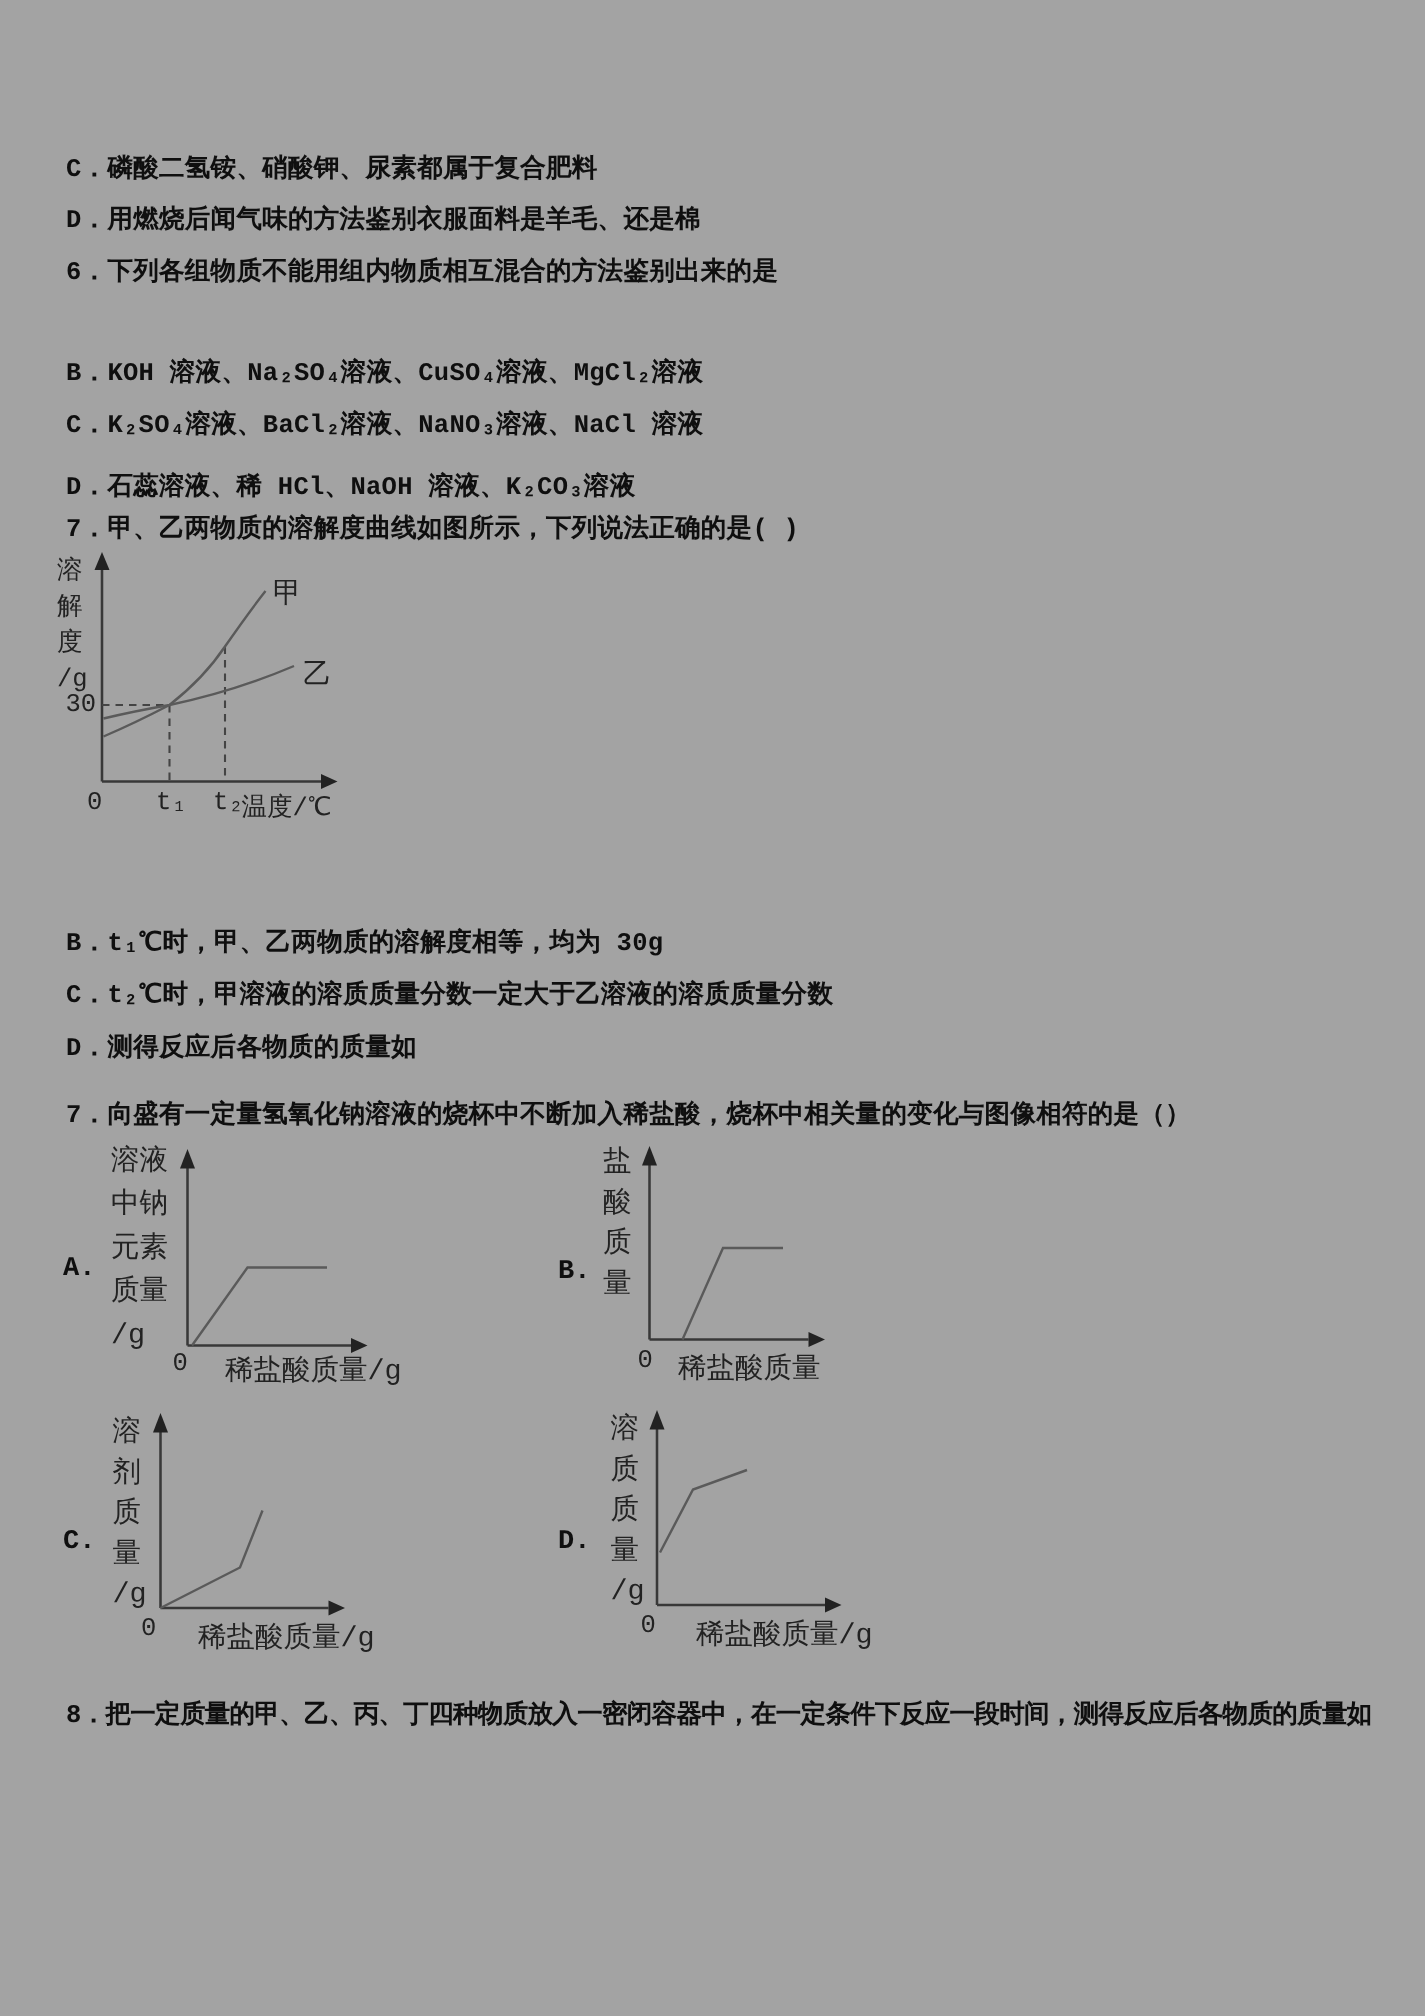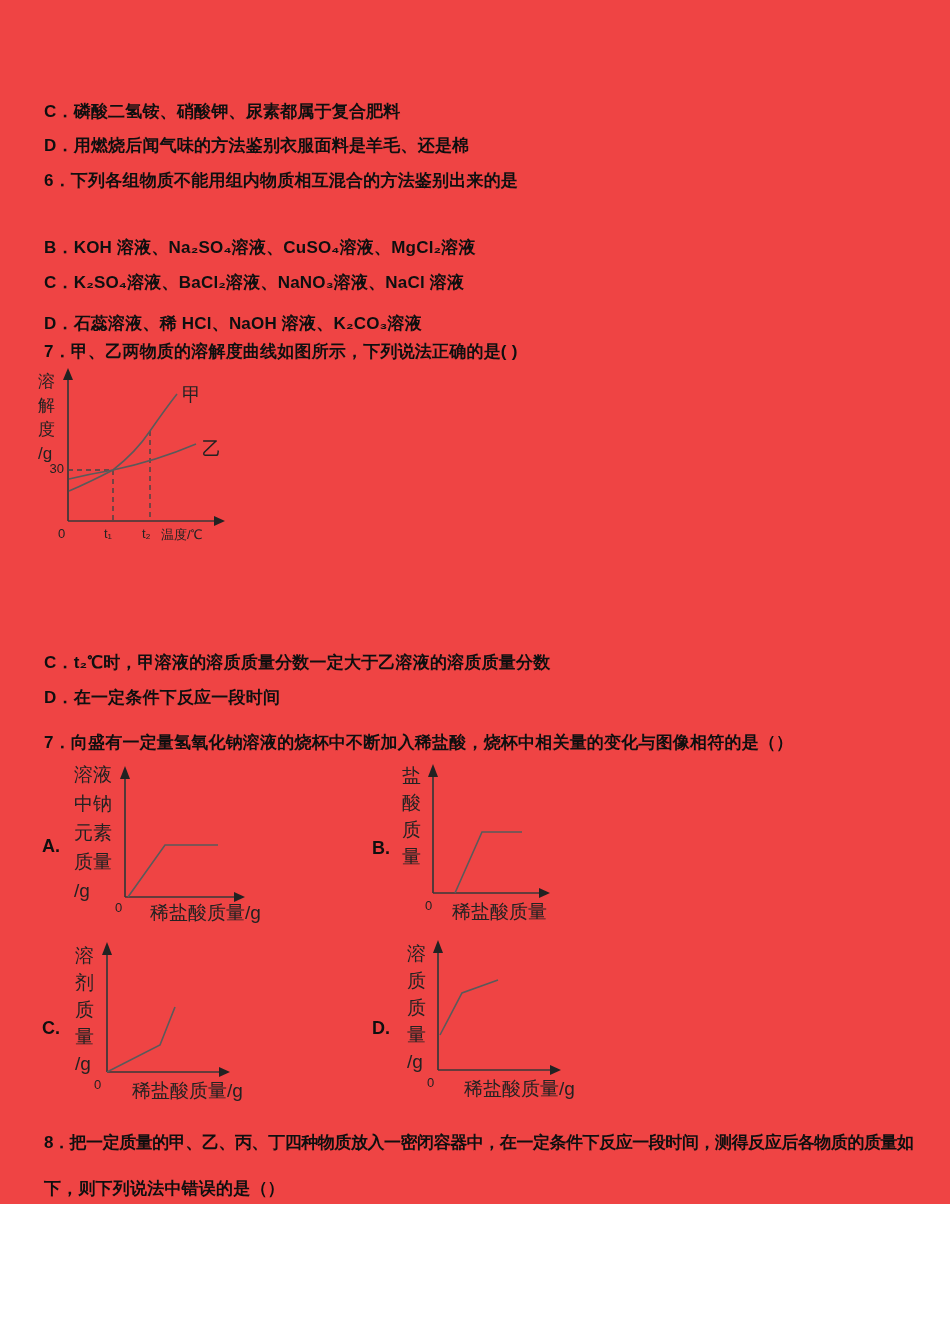--- a/index.html
+++ b/index.html
@@ -1,21 +1,21 @@
 <!DOCTYPE html>
 <html><head>
 <meta charset="utf-8">
 <style>
   html,body{margin:0;padding:0;background:#ffffff;}
-  #page{position:relative;width:950px;height:1204px;background:#ef4444;overflow:hidden;
-        font-family:Liberation Sans, sans-serif;}
+  #page{position:relative;width:950px;height:1344px;background:#a3a3a3;overflow:hidden;
+        font-family:Liberation Mono, monospace;}
   .tline{position:absolute;left:44px;font-weight:bold;font-size:17px;color:#0f0f0f;
          white-space:pre;letter-spacing:0.2px;}
   .tight{letter-spacing:-0.45px;}
-  .clabel{position:absolute;font-size:13px;color:#222;white-space:pre;font-weight:normal;}
+  .clabel{position:absolute;font-size:17px;color:#222;white-space:pre;font-weight:normal;}
   .big{font-size:19px;}
   .plabel{position:absolute;font-weight:bold;font-size:18px;color:#0f0f0f;}
   .ylab{position:absolute;color:#222;font-size:19px;text-align:left;}
   .ylab div{line-height:27px;}
   .ylab.r29 div{line-height:29px;}
   .ylab.r24 div{line-height:24px;font-size:17px;}
   svg{position:absolute;left:0;top:0;}
   .ax{stroke:#383838;stroke-width:1.7;fill:none;}
   .cv{stroke:#5a5a5a;stroke-width:1.6;fill:none;}
   .dash{stroke:#444;stroke-width:1.4;fill:none;stroke-dasharray:5 4;}
@@ -56,22 +56,23 @@
     </div>
     <div class="clabel" style="left:2px;top:93px;width:34px;text-align:right">30</div>
     <div class="clabel big" style="left:154px;top:14px">甲</div>
     <div class="clabel big" style="left:174px;top:68px">乙</div>
     <div class="clabel" style="left:30px;top:158px">0</div>
     <div class="clabel" style="left:76px;top:158px">t₁</div>
     <div class="clabel" style="left:114px;top:158px">t₂</div>
     <div class="clabel" style="left:133px;top:158px">温度/℃</div>
   </div>
 
+  <div class="tline" style="top:616px">B．t₁℃时，甲、乙两物质的溶解度相等，均为 30g</div>
   <div class="tline" style="top:651px">C．t₂℃时，甲溶液的溶质质量分数一定大于乙溶液的溶质质量分数</div>
-  <div class="tline" style="top:686px">D．在一定条件下反应一段时间</div>
+  <div class="tline" style="top:686px">D．测得反应后各物质的质量如</div>
 
   <div class="tline" style="top:731px">7．向盛有一定量氢氧化钠溶液的烧杯中不断加入稀盐酸，烧杯中相关量的变化与图像相符的是（）</div>
 
   <div style="position:absolute;left:42px;top:758px;width:240px;height:168px">
     <svg width="240" height="168" viewBox="0 0 240 168">
       <line class="ax" x1="83" y1="18" x2="83" y2="139"></line>
       <polygon class="ah" points="78,21 88,21 83,8"></polygon>
       <line class="ax" x1="83" y1="139" x2="192" y2="139"></line>
       <polygon class="ah" points="192,134 192,144 203,139"></polygon>
       <polyline class="cv" points="86,139 123,87 176,87"></polyline>
@@ -141,15 +142,14 @@
       <div>质</div>
       <div>质</div>
       <div>量</div>
       <div>/g</div>
     </div>
     <div class="clabel" style="left:55px;top:139px">0</div>
     <div class="clabel big" style="left:92px;top:140px">稀盐酸质量/g</div>
   </div>
 
   <div class="tline tight" style="top:1131px">8．把一定质量的甲、乙、丙、丁四种物质放入一密闭容器中，在一定条件下反应一段时间，测得反应后各物质的质量如</div>
-  <div class="tline" style="top:1177px">下，则下列说法中错误的是（）</div>
 
 </div>
 
 </body></html>

